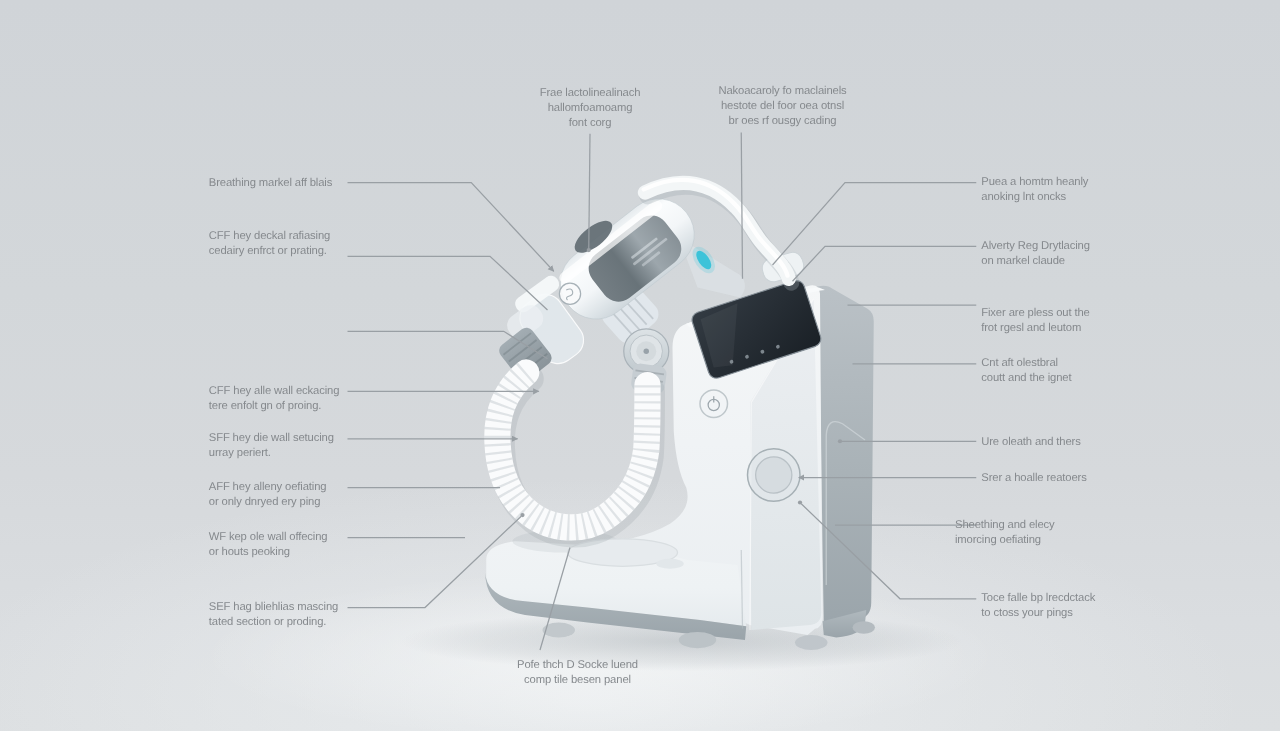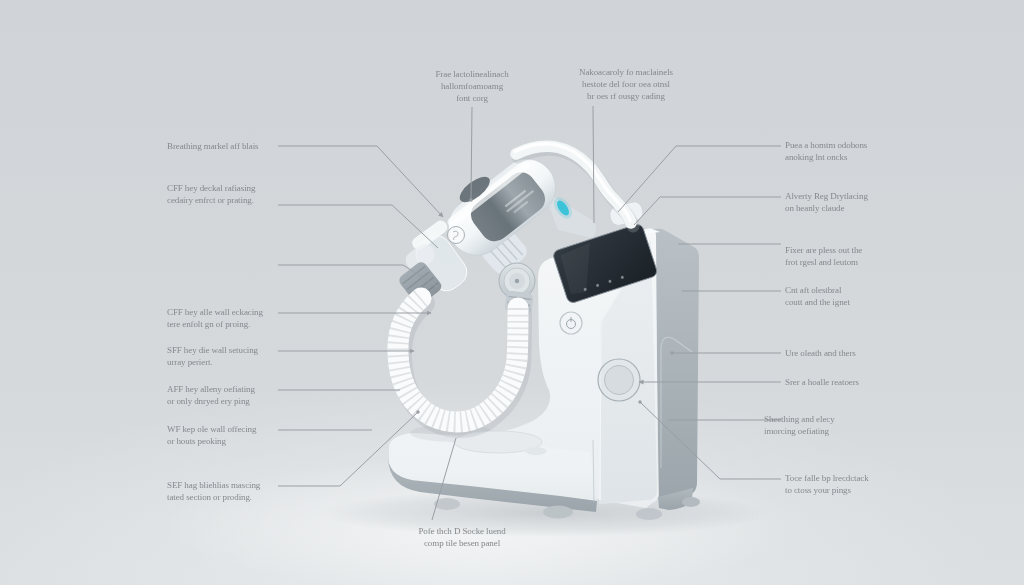--- a/index.html
+++ b/index.html
@@ -1,21 +1,21 @@
 <!DOCTYPE html>
 <html><head>
 <meta charset="utf-8">
 <style>
   html,body { margin:0; padding:0; }
   #stage {
     position:relative; width:1024px; height:585px; overflow:hidden;
     background:
       radial-gradient(ellipse 700px 240px at 46% 96%, rgba(235,238,240,.85), rgba(235,238,240,0) 75%),
       linear-gradient(180deg, #d0d4d8 0%, #d3d7da 40%, #d6d9dc 65%, #dadde0 85%, #dcdfe1 100%);
-    font-family:Liberation Serif, serif;
+    font-family:Liberation Sans, sans-serif;
   }
   svg { position:absolute; left:0; top:0; }
   .label { position:absolute; font-size:9px; letter-spacing:-0.1px; line-height:12px; color:#85898d; white-space:nowrap; }
   .label.ctr { transform:translateX(-50%); text-align:center; }
   .label .ln { height:12px; }
 </style>
 </head>
 <body>
 
 <div id="stage">
@@ -261,26 +261,26 @@
 <div class="label" style="left:167px; top:423px">
   <div class="ln">WF kep ole wall offecing</div>
   <div class="ln">or houts peoking</div>
 </div>
 <div class="label" style="left:167px; top:479px">
   <div class="ln">SEF hag bliehlias mascing</div>
   <div class="ln">tated section or proding.</div>
 </div>
 
 <div class="label" style="left:785px; top:139px">
-  <div class="ln">Puea a homtm odobons</div>
+  <div class="ln">Puea a homtm heanly</div>
   <div class="ln">anoking lnt oncks</div>
 </div>
 <div class="label" style="left:785px; top:190px">
   <div class="ln">Alverty Reg Drytlacing</div>
-  <div class="ln">on heanly claude</div>
+  <div class="ln">on markel claude</div>
 </div>
 <div class="label" style="left:785px; top:244px">
   <div class="ln">Fixer are pless out the</div>
   <div class="ln">frot rgesl and leutom</div>
 </div>
 <div class="label" style="left:785px; top:284px">
   <div class="ln">Cnt aft olestbral</div>
   <div class="ln">coutt and the ignet</div>
 </div>
 <div class="label" style="left:785px; top:347px">

